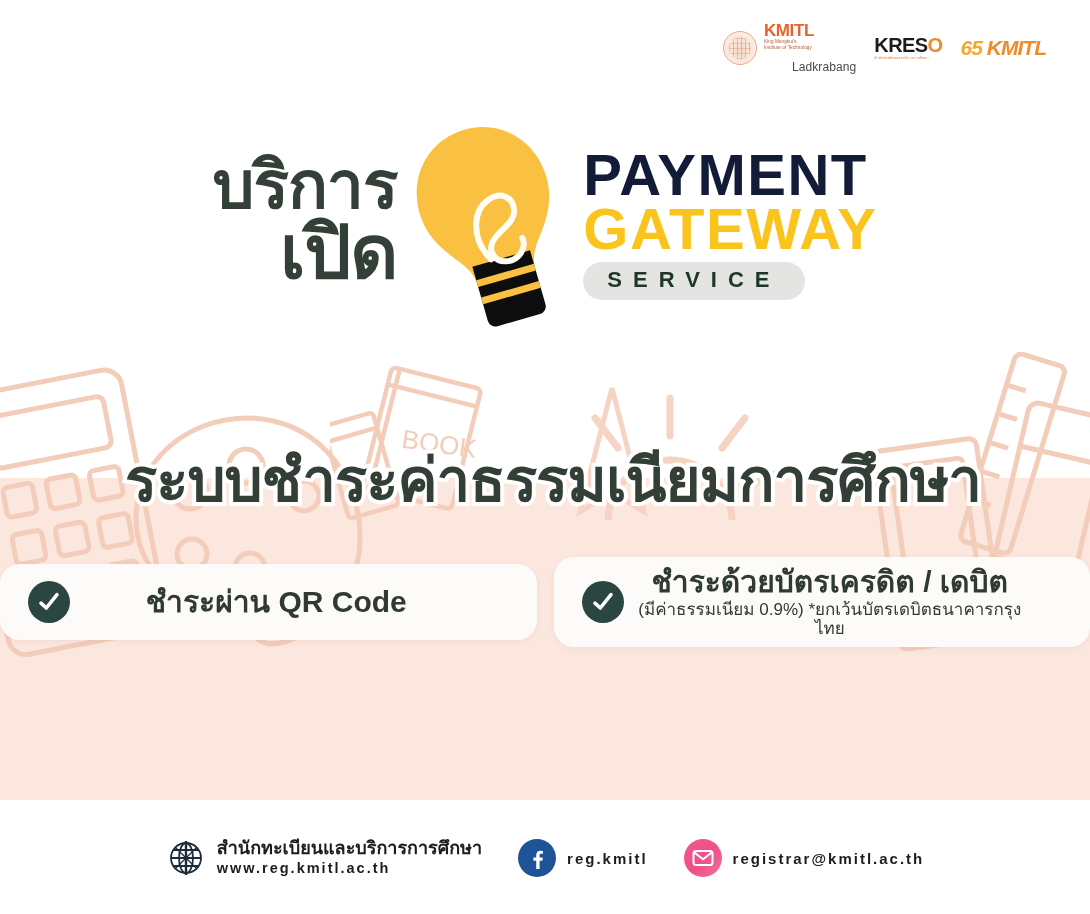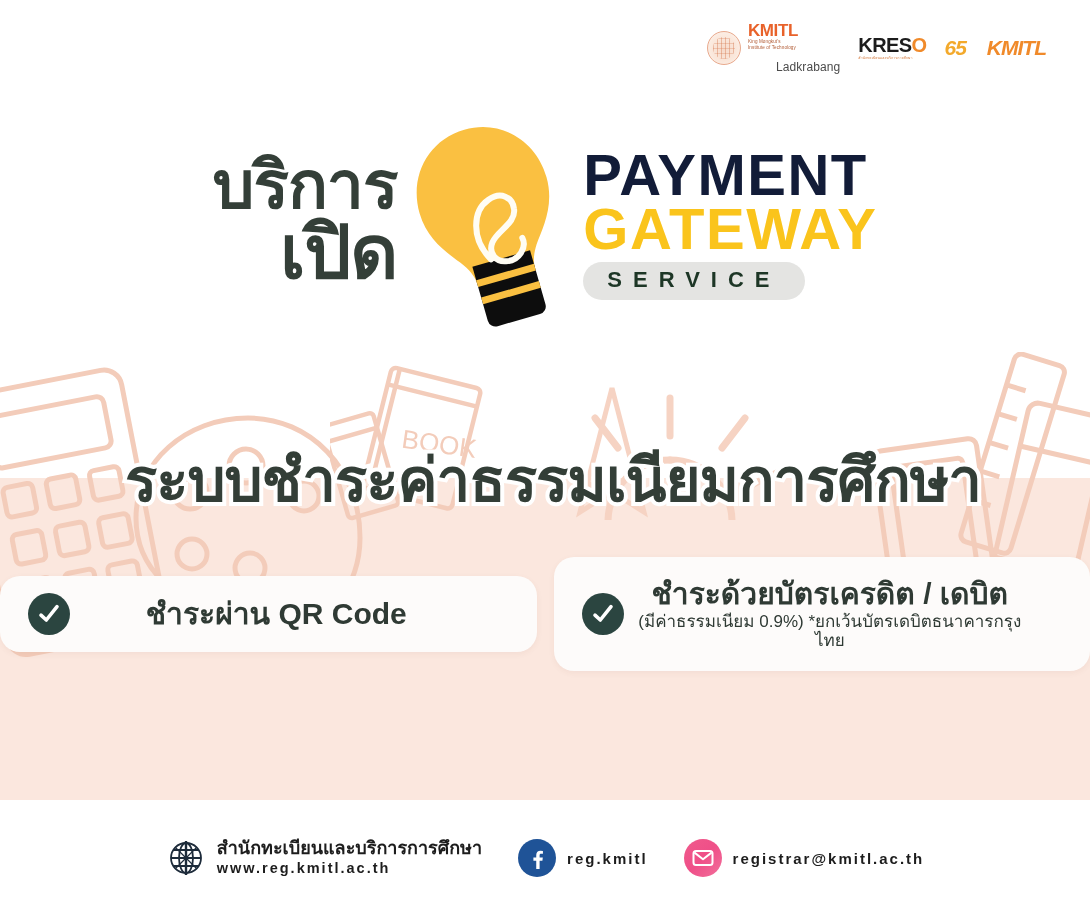--- a/index.html
+++ b/index.html
@@ -62,21 +62,21 @@
   .logo-kreso { line-height: 1; text-align: left; }
   .logo-kreso .kr-main {
     font-size: 20px; font-weight: 700; letter-spacing: -.6px;
     color: #1c1c1c;
   }
   .logo-kreso .kr-main .o-ring { color: #f08a2a; }
   .logo-kreso .kr-sub {
     font-size: 3.6px; color: #d2702e; letter-spacing: .05px; margin-top: 2px;
     white-space: nowrap;
   }
-  .logo-65 { display: flex; align-items: center; gap: 21px; }
+  .logo-65 { display: flex; align-items: center; gap: 5px; }
   .logo-65 .num65 {
     font-size: 21px; font-weight: 800; font-style: italic;
     color: #f3a92b; letter-spacing: -1px;
   }
   .logo-65 .kmitl65 {
     font-size: 21px; font-weight: 800; font-style: italic;
     color: #f08a2a; letter-spacing: -1px;
   }
 
   
@@ -148,21 +148,21 @@
     display: flex; flex-direction: row; align-items: center; gap: 17px;
   }
   .opt-card {
     width: 570px;
     background: #fdfbfa;
     border-radius: 20px;
     display: flex; align-items: center;
     box-shadow: 0 2px 6px rgba(120,70,50,.06);
   }
   .opt-card.c1 { height: 76px; padding: 0 28px; }
-  .opt-card.c2 { height: 114px; padding: 0 28px; }
+  .opt-card.c2 { height: 90px; padding: 0 28px; }
   .check-icon {
     width: 42px; height: 42px; border-radius: 50%;
     background: #2b4540;
     flex: none;
     display: flex; align-items: center; justify-content: center;
     margin-right: 8px;
   }
   .check-icon svg { display: block; }
   .opt-body { flex: 1; text-align: center; padding-right: 34px; }
   .opt-title {

